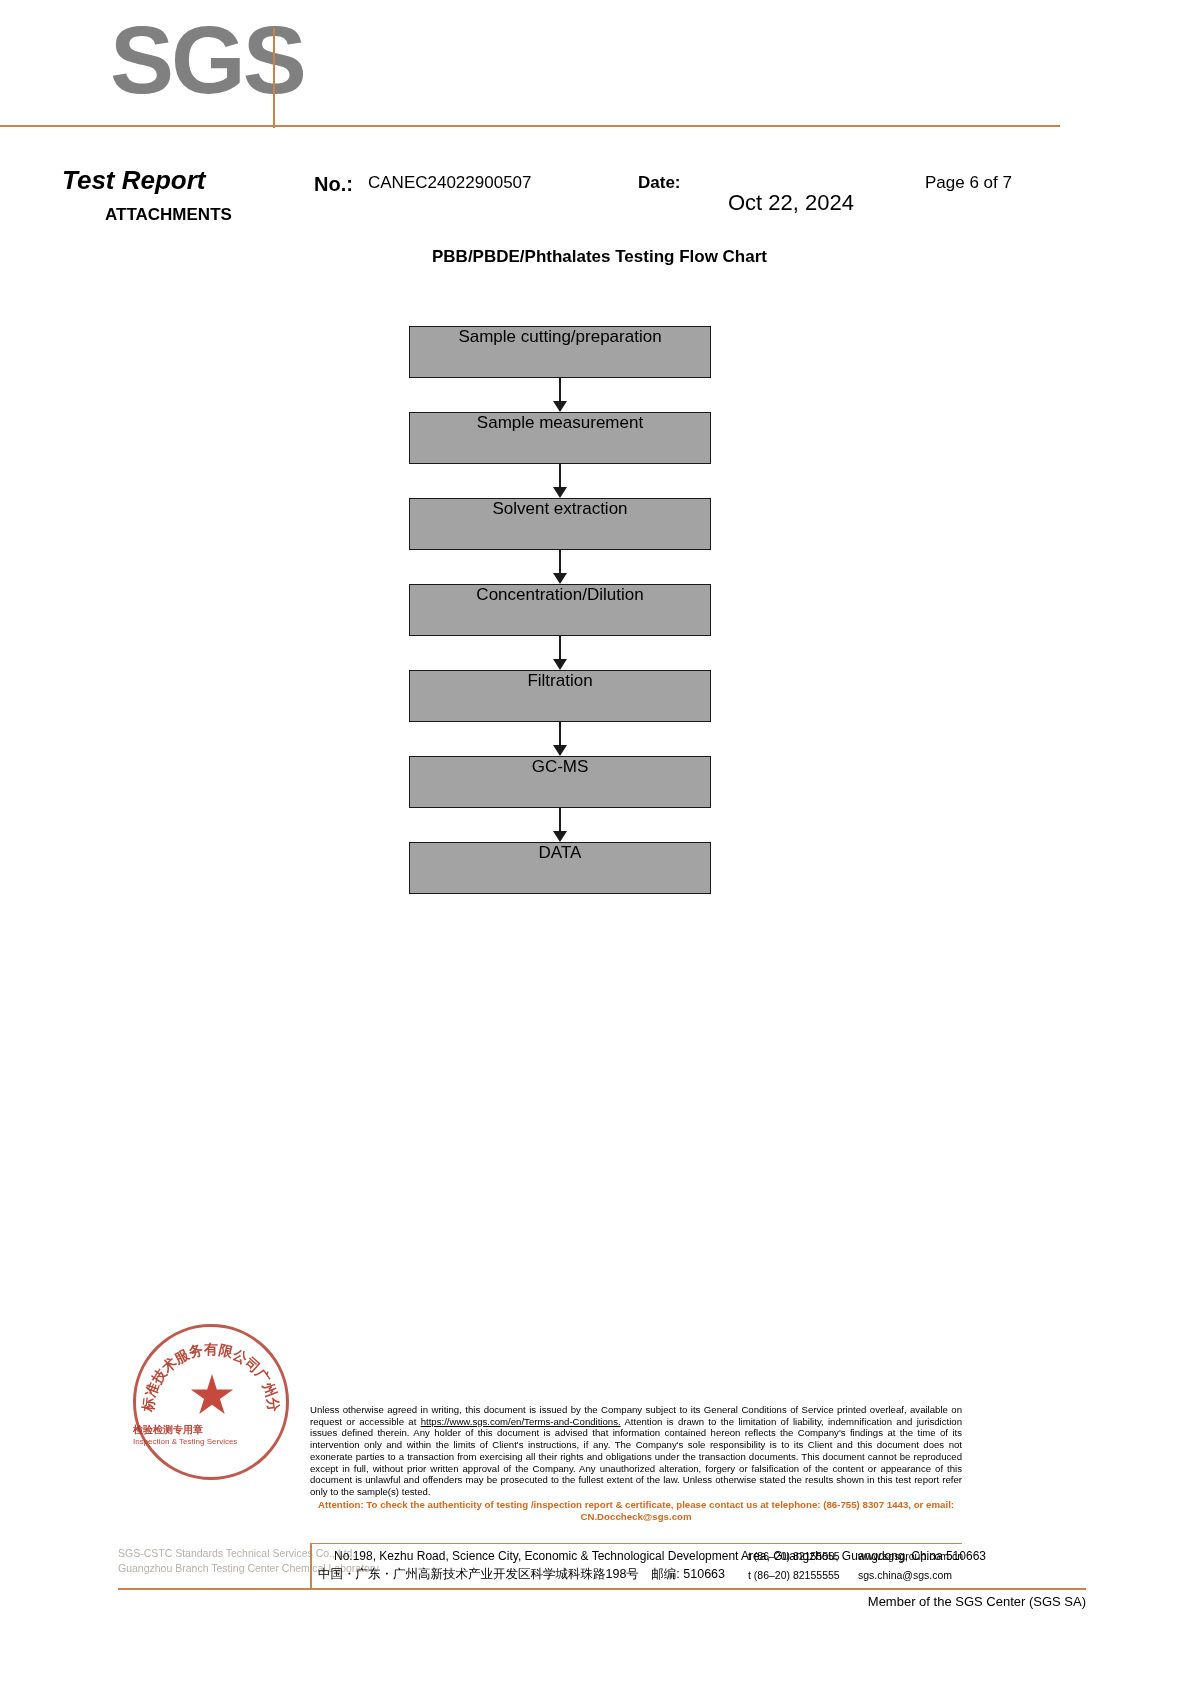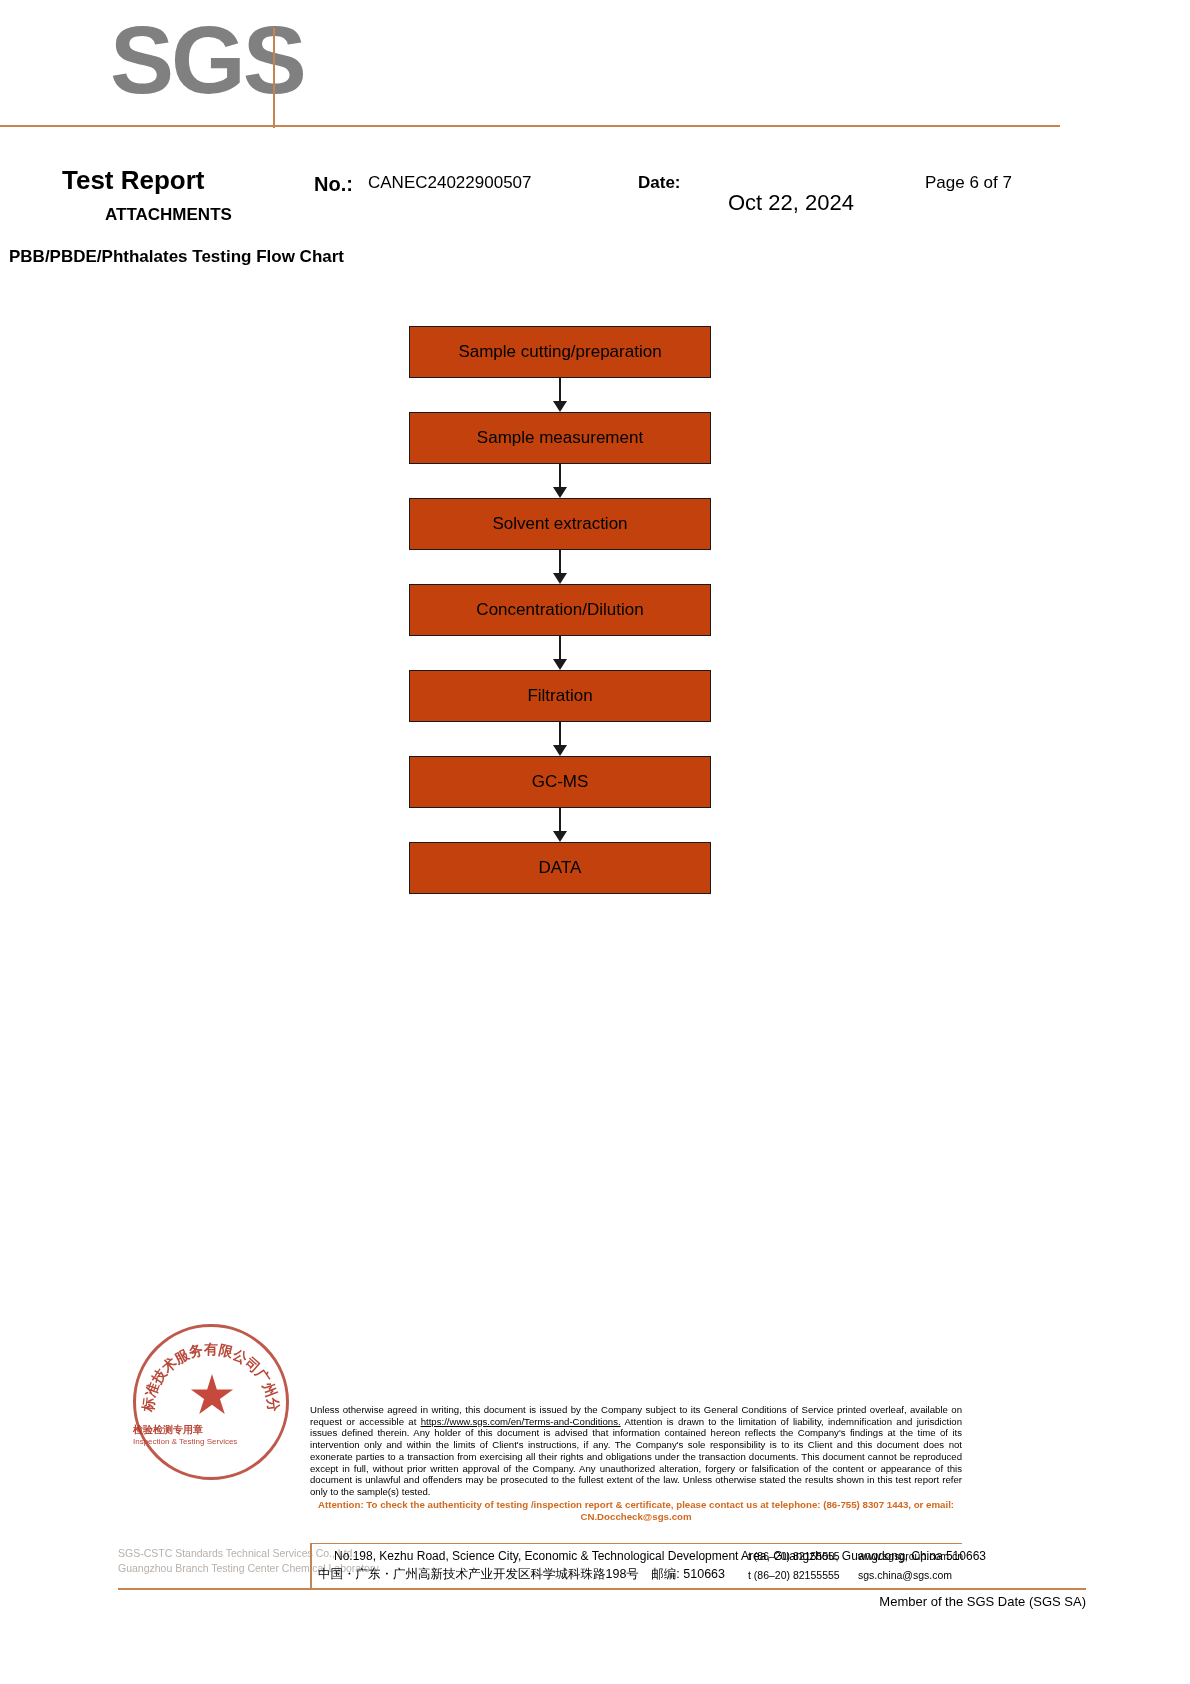--- a/index.html
+++ b/index.html
@@ -55,20 +55,21 @@
     background: #c8844f;
   }
 
   
   #hdr-title {
     position: absolute;
     left: 62px;
     top: 165px;
     font-size: 26px;
     font-weight: bold;
+    font-style: italic;
   }
   #hdr-attachments {
     position: absolute;
     left: 105px;
     top: 205px;
     font-size: 17px;
     font-weight: bold;
   }
   #hdr-no-label {
     position: absolute;
@@ -103,40 +104,40 @@
     top: 173px;
     font-size: 17px;
   }
 
   
   #chart-title {
     position: absolute;
     left: 0;
     top: 247px;
     width: 1190px;
+    text-align: center;
     font-size: 17px;
     font-weight: bold;
   }
   #chart-title span { margin-left: 9px; }
 
   
   #flow {
     position: absolute;
     left: 409px;
     top: 326px;
     width: 302px;
   }
   .flow-box {
     box-sizing: border-box;
     width: 302px;
     height: 52px;
     border: 1px solid #1a1a1a;
-    background: #c2410c;
+    background: #a3a3a3;
     display: flex;
-    align-items: center;
     justify-content: center;
     font-size: 17px;
     color: #000000;
   }
   .flow-arrow {
     position: relative;
     width: 302px;
     height: 34px;
   }
   .flow-arrow .shaft {
@@ -408,15 +409,15 @@
     <div class="addr-web">www.sgsgroup.com.cn</div>
   </div>
 
   <div class="addr-row" id="addr-row-2">
     <div class="addr-text-cn">中国・广东・广州高新技术产业开发区科学城科珠路198号　邮编: 510663</div>
     <div class="addr-tel">t (86–20) 82155555</div>
     <div class="addr-web">sgs.china@sgs.com</div>
   </div>
 
   <div id="addr-divider-bottom"></div>
-  <div id="member-line">Member of the SGS Date (SGS SA)</div>
+  <div id="member-line">Member of the SGS Center (SGS SA)</div>
 
 </div>
 
 </body></html>

